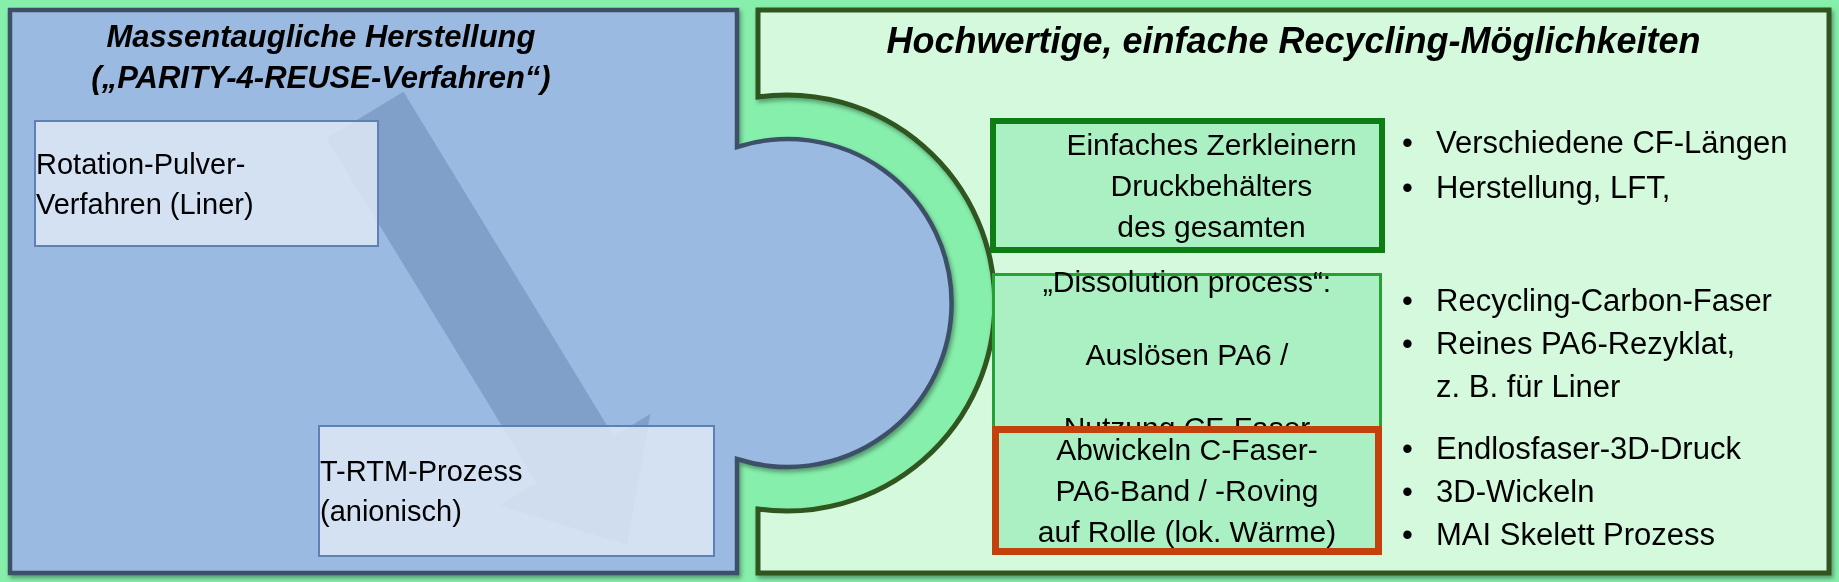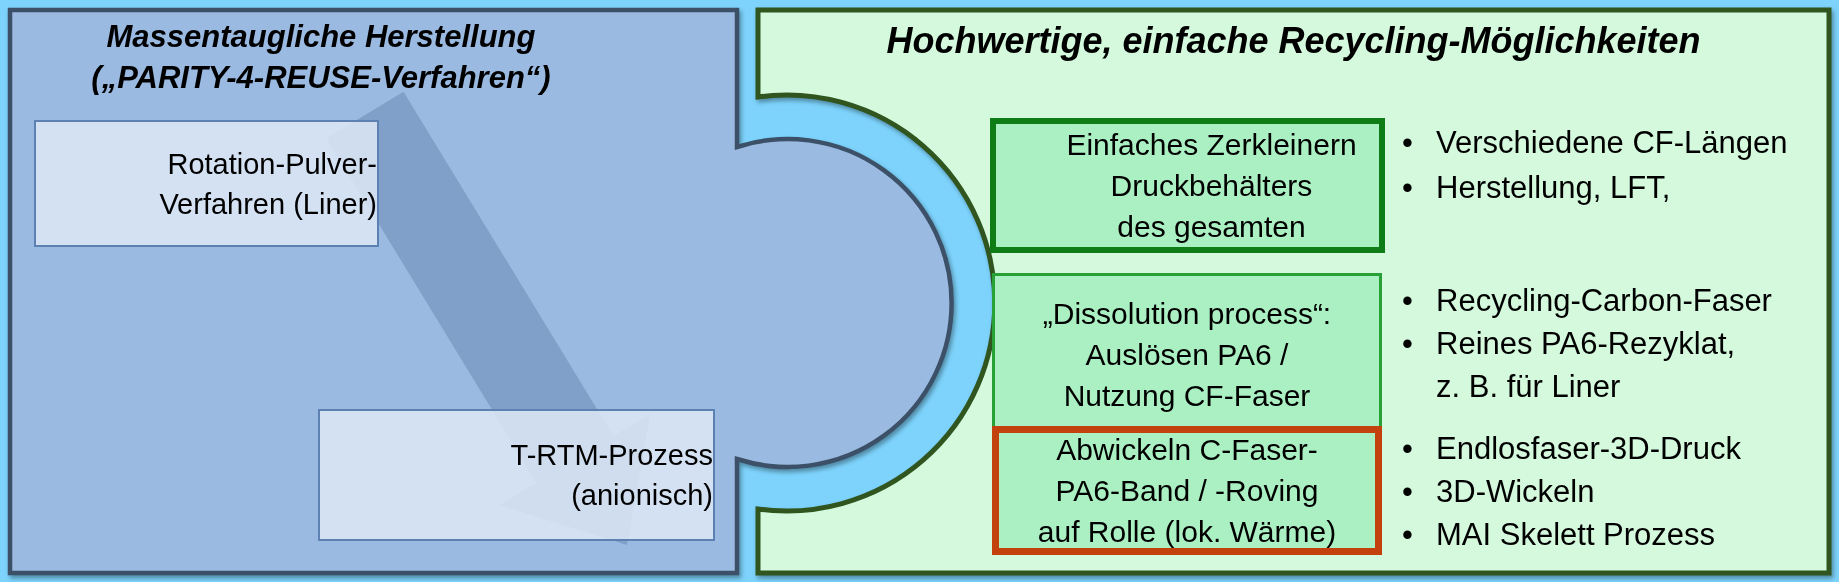--- a/index.html
+++ b/index.html
@@ -1,43 +1,43 @@
 <!DOCTYPE html>
 <html><head>
 <meta charset="utf-8">
 <style>
   html,body{margin:0;padding:0;background:#ffffff;}
   .stage{
-    position:relative;width:1839px;height:582px;background:#7dd3fc;overflow:hidden;
+    position:relative;width:1839px;height:582px;background:#86efac;overflow:hidden;
     font-family:"Liberation Sans","DejaVu Sans",sans-serif;color:#000;
   }
   .bgsvg{position:absolute;left:0;top:0;width:1839px;height:582px;}
   .shape-shadow{filter:drop-shadow(2px 3px 2px rgba(0,0,0,0.35));}
 
   .panel-title{position:absolute;text-align:center;font-style:italic;font-weight:bold;color:#000;}
   .ltitle{left:10px;top:16px;width:622px;font-size:31px;line-height:41px;}
   .rtitle{left:758px;top:20px;width:1071px;font-size:36px;line-height:42px;}
 
   .lbox{
     position:absolute;box-sizing:border-box;
     background:rgba(222,232,246,0.84);border:2px solid #5D81B2;
-    display:flex;flex-direction:column;align-items:flex-end;justify-content:center;
+    display:flex;flex-direction:column;align-items:flex-start;justify-content:center;
     font-size:29px;line-height:40px;text-align:center;color:#000;
   }
   #lbox1{left:34px;top:120px;width:345px;height:127px;}
   #lbox2{left:182px;top:273px;width:280px;height:129px;}
-  #lbox3{left:318px;top:409px;width:397px;height:132px;}
+  #lbox3{left:318px;top:425px;width:397px;height:132px;}
 
   .gbox{
     position:absolute;box-sizing:border-box;background:#ABF0C2;
     display:flex;flex-direction:column;align-items:center;justify-content:center;
     font-size:30px;line-height:41px;text-align:center;color:#000;
   }
   #gbox0{left:990px;top:118px;width:395px;height:135px;border:6px solid #0F7D15;padding-left:48px;}
-  #gbox1{left:992px;top:273px;width:390px;height:162px;border:3px solid #27A035;}
+  #gbox1{left:992px;top:273px;width:390px;height:162px;border:3px solid #27A035;gap:32px;}
   #gbox2{left:992px;top:426px;width:390px;height:129px;border:7px solid #c2410c;}
 
   .bullets{position:absolute;left:1402px;font-size:31px;color:#000;}
   #bullets0{top:120px;line-height:45px;}
   #bullets1{top:279px;line-height:43px;}
   #bullets2{top:427px;line-height:43px;}
   .bline{display:flex;white-space:nowrap;}
   .bmark{width:34px;flex:0 0 34px;}
 </style>
 </head>

